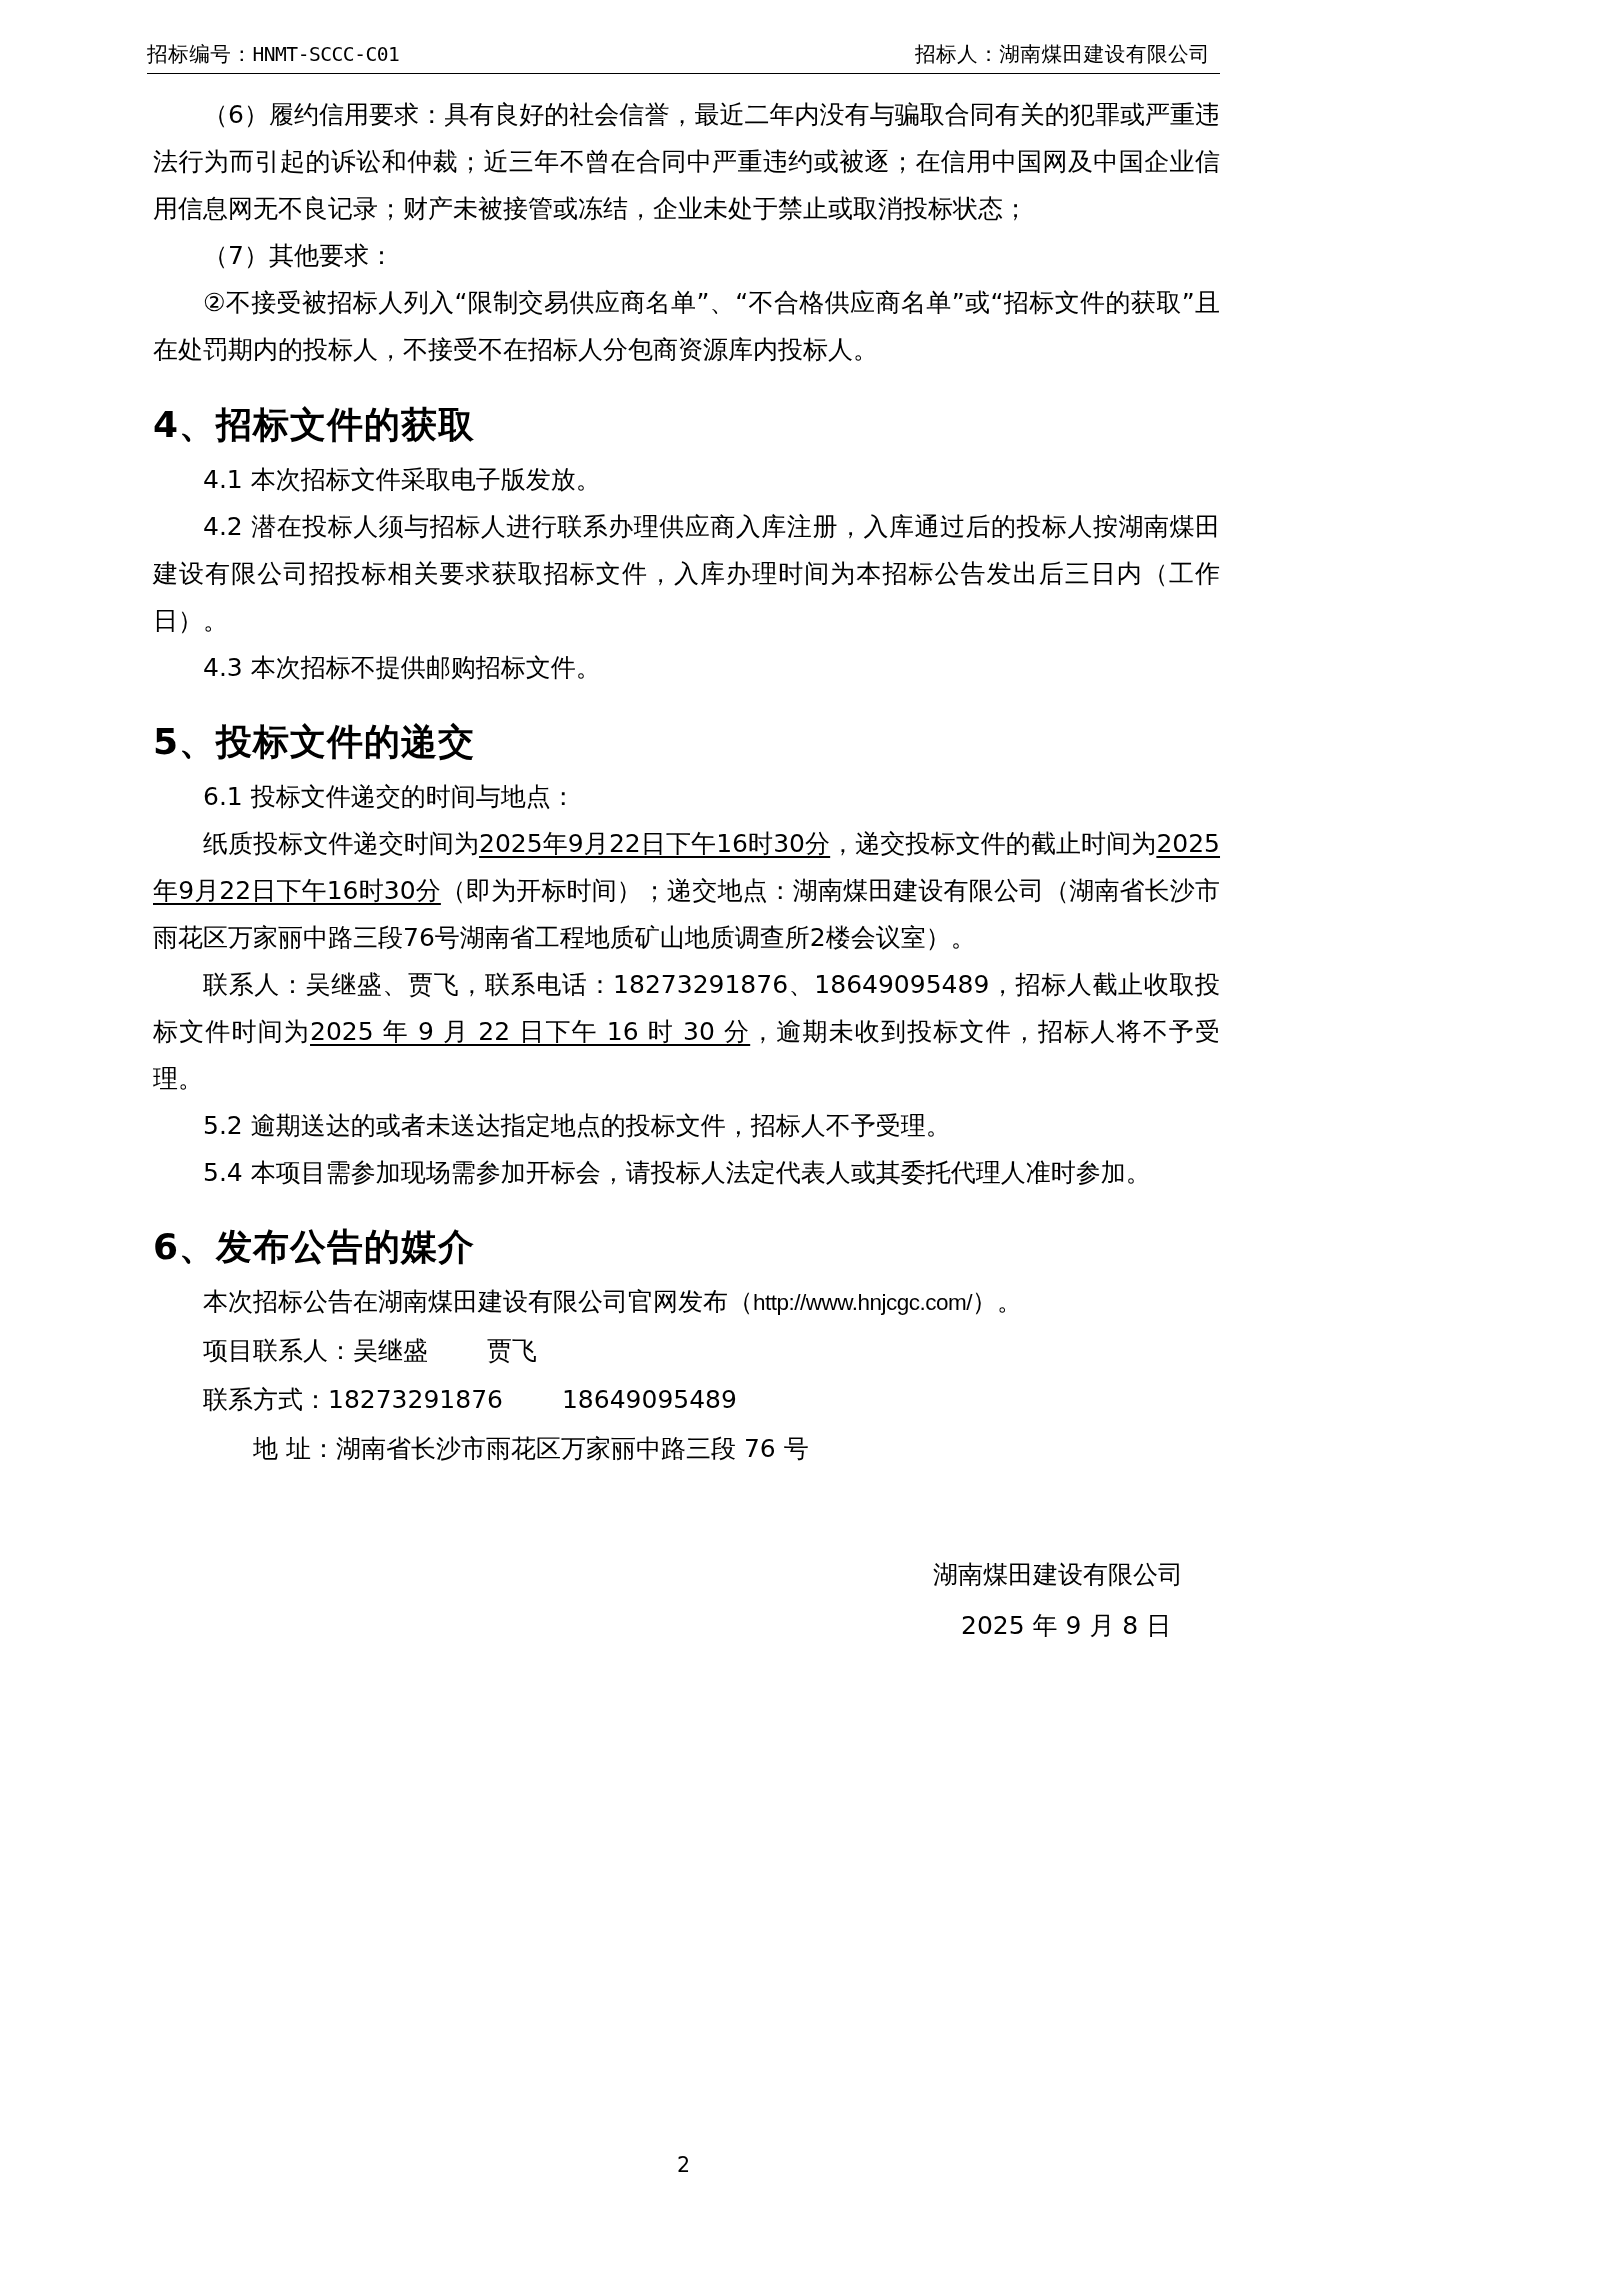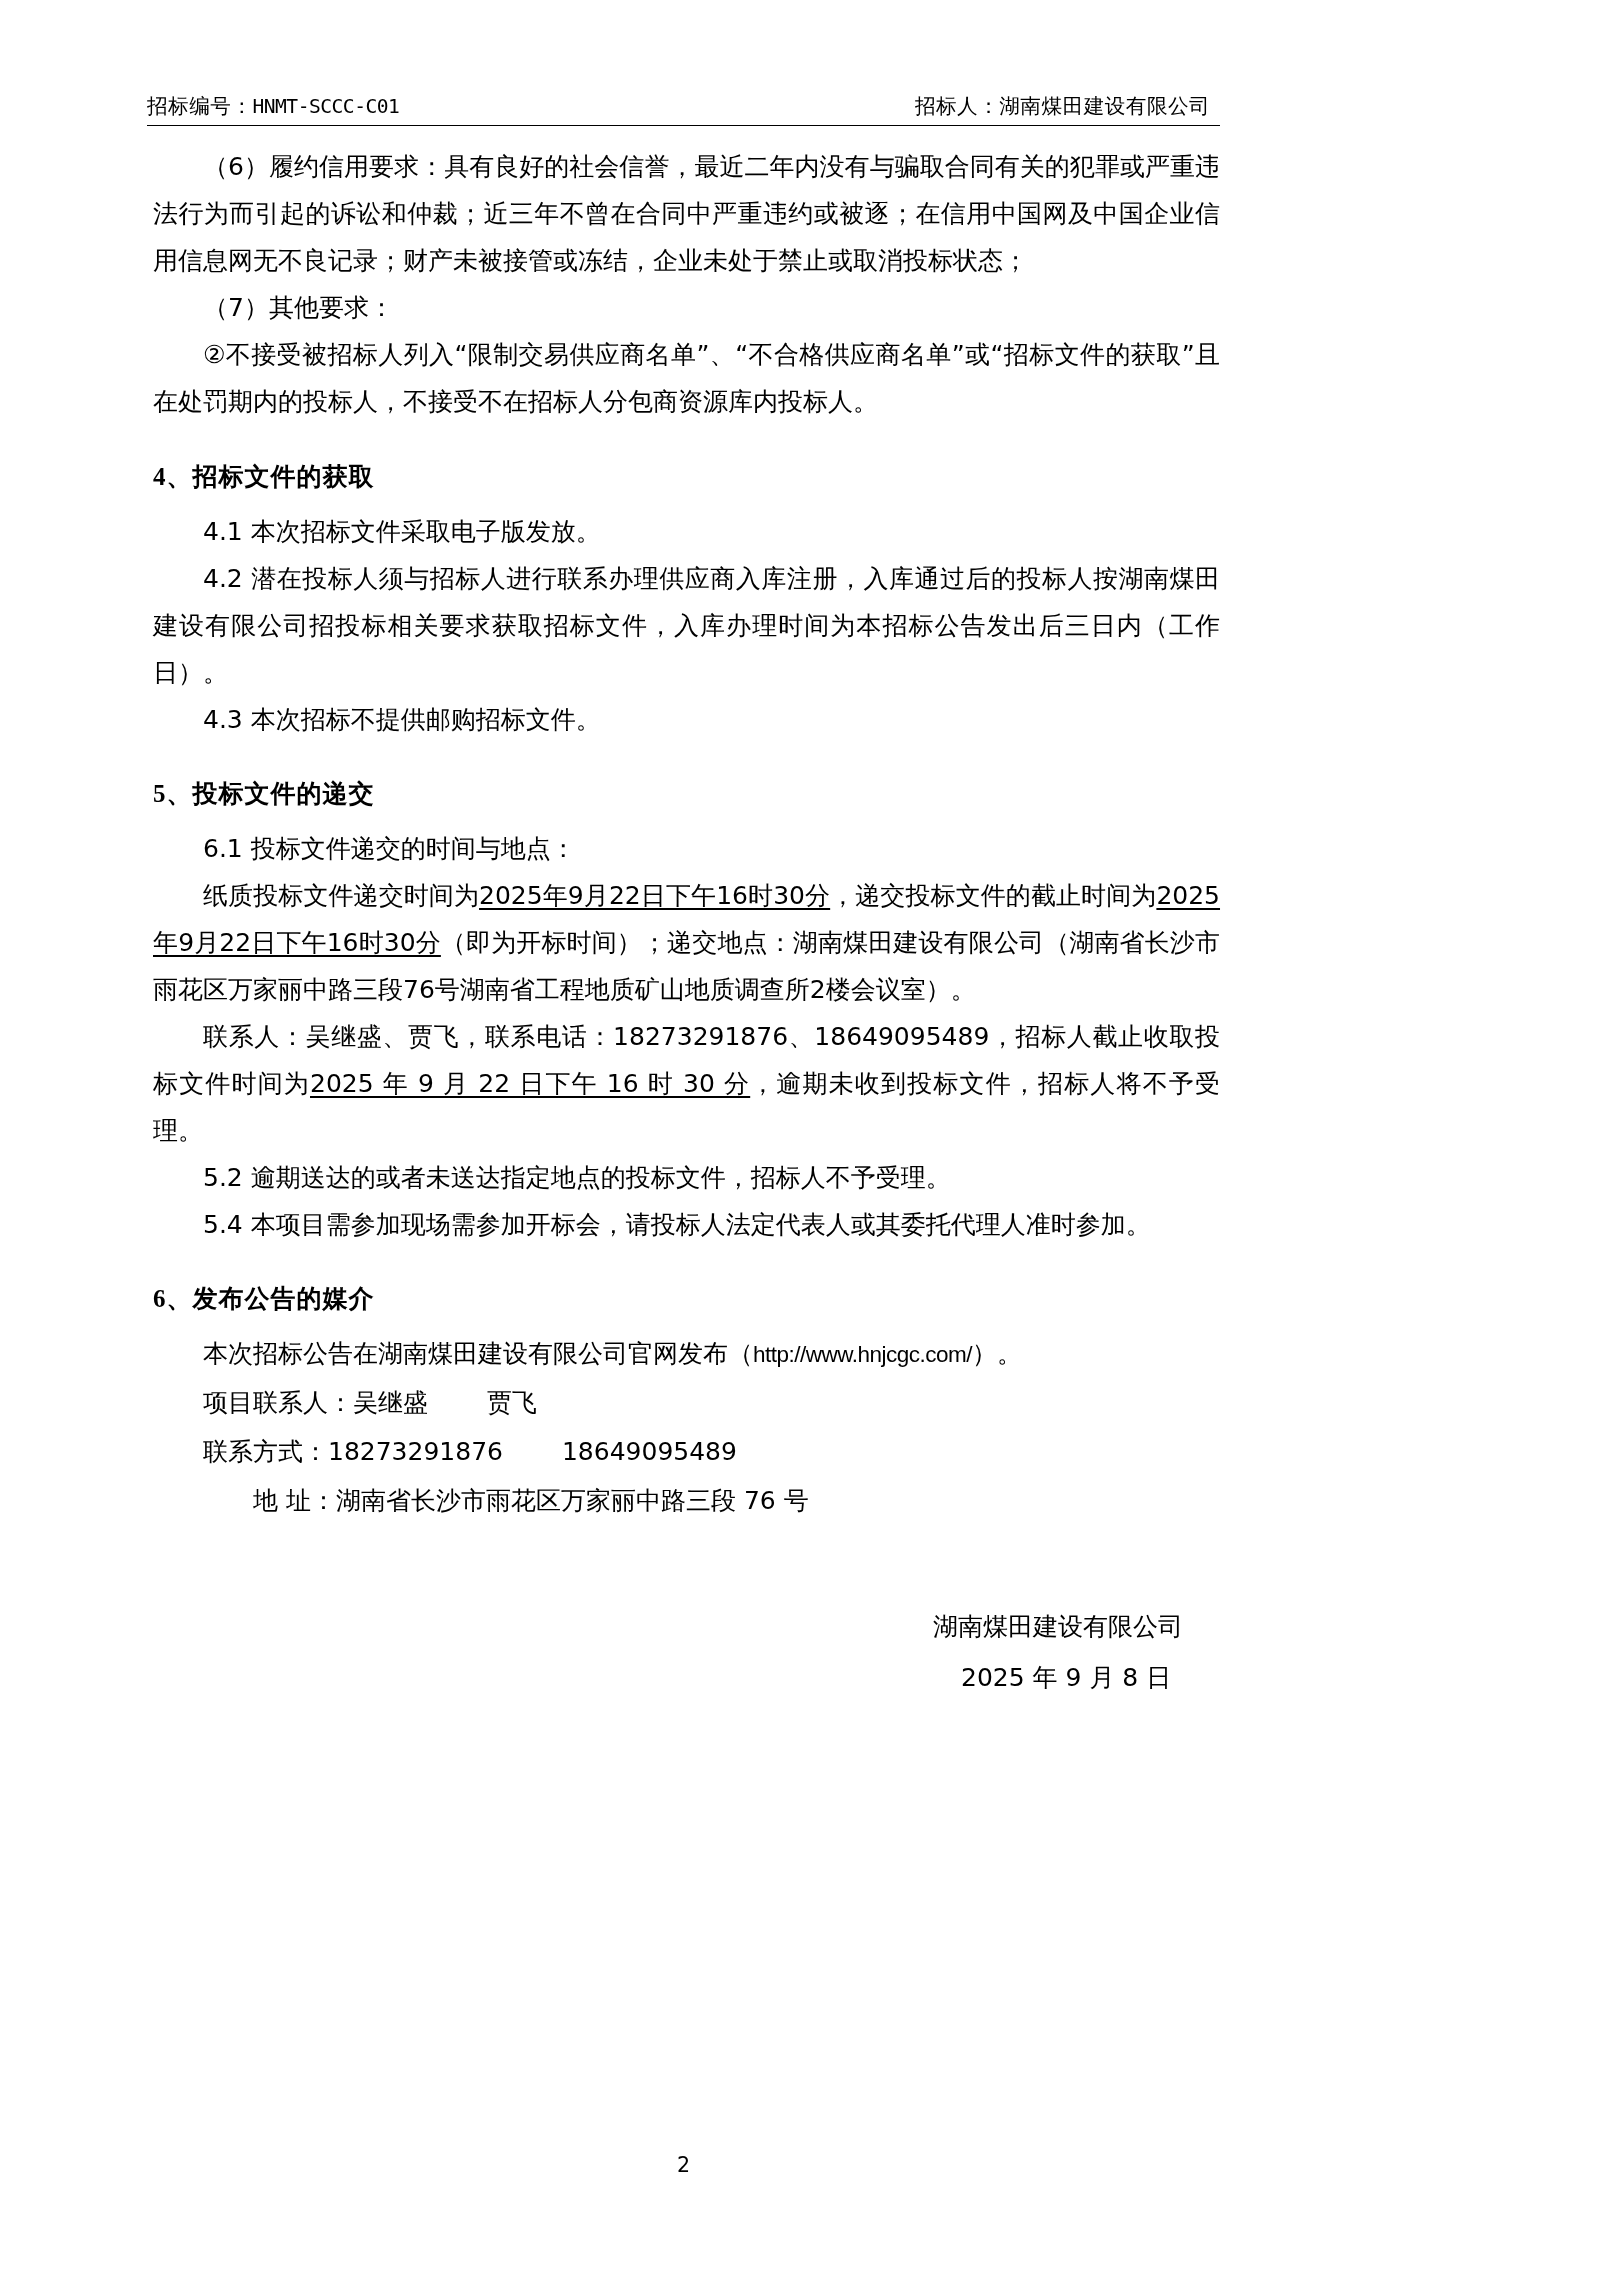--- a/index.html
+++ b/index.html
@@ -11,21 +11,21 @@
     width: 1621px;
     height: 2293px;
     font-family: "DejaVu Sans", "Liberation Sans", sans-serif;
     color: #000000;
   }
   .page {
     position: relative;
     width: 1367px;
     height: 2293px;
     box-sizing: border-box;
-    padding: 94px 147px 59px 147px;
+    padding: 42px 147px 59px 147px;
   }
   
   .header {
     display: flex;
     justify-content: space-between;
     align-items: flex-end;
     font-size: 20.6px;
     line-height: 1.2;
     padding-bottom: 5.9px;
     border-bottom: 1.5px solid #000;
@@ -49,26 +49,25 @@
     line-height: 47px;
     text-align: justify;
     text-justify: inter-ideograph;
     margin-left: 6px;
   }
   p.para {
     margin: 0;
     text-indent: 2em;
   }
   h2.section {
-    font-size: 25px;
+    font-size: 36px;
     font-weight: bold;
     margin: 25.5px 0 5.9px 0;
     line-height: 51px;
     letter-spacing: 1px;
-    font-family: Liberation Serif, serif;
   }
   .u {
     text-decoration: underline;
     text-underline-offset: 3.9px;
   }
   .url {
     font-family: Liberation Sans, sans-serif;
     font-size: 22.5px;
     letter-spacing: -0.5px;
   }

